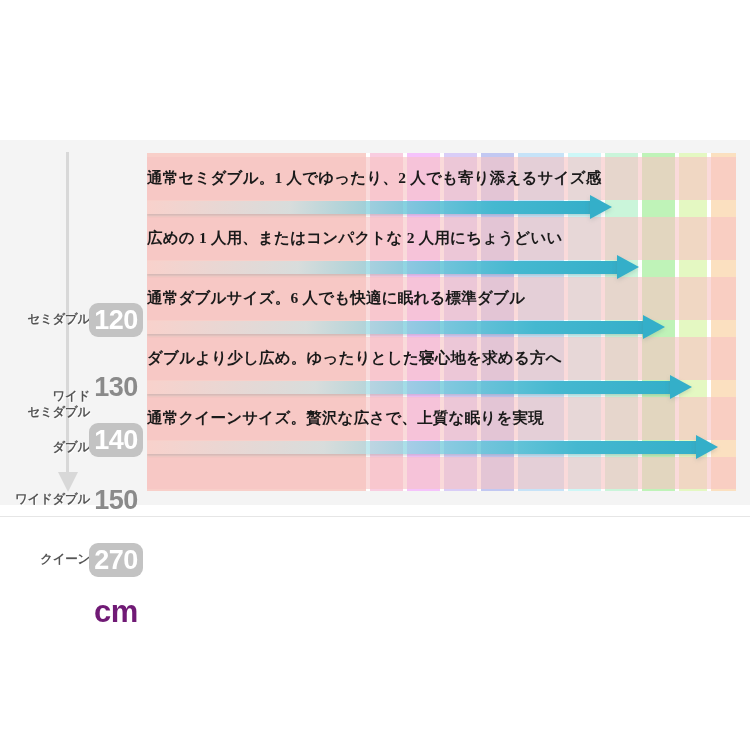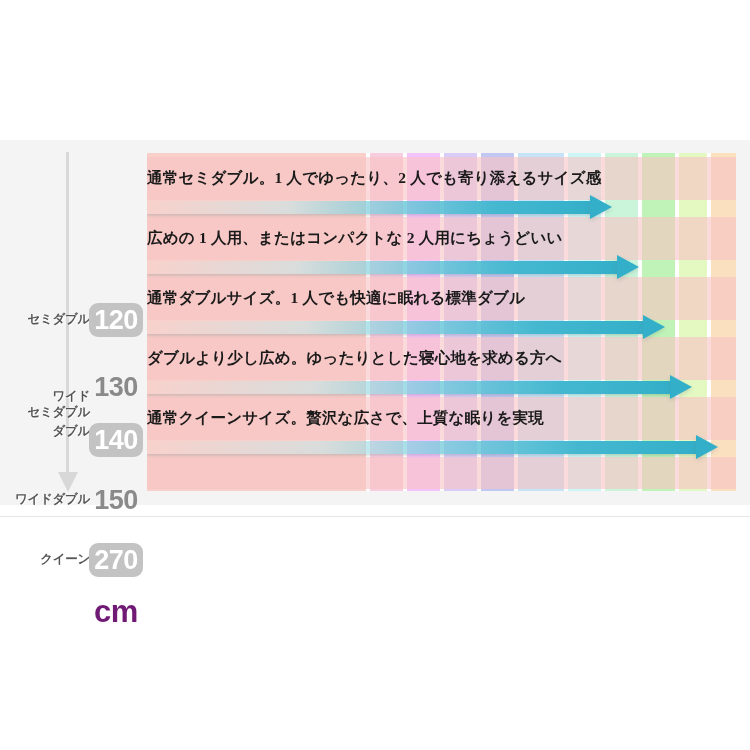--- a/index.html
+++ b/index.html
@@ -200,21 +200,21 @@
       <div class="axis-head"></div>
     </div>
 
     <div class="row-label" id="lbl0" style="top:172px;">
         <div>セミダブル</div>
       </div>
     <div class="row-label" id="lbl1" style="top:225px;margin-top:24px;">
         <div>ワイド</div>
         <div>セミダブル</div>
       </div>
-    <div class="row-label" id="lbl2" style="top:284px;">
+    <div class="row-label" id="lbl2" style="top:300px;">
         <div>ダブル</div>
       </div>
     <div class="row-label" id="lbl3" style="top:352px;">
         <div>ワイドダブル</div>
       </div>
     <div class="row-label" id="lbl4" style="top:412px;">
         <div>クイーン</div>
       </div>
 
     <div class="num chip" style="top:163px;">120</div>
@@ -251,21 +251,21 @@
           <div class="sep" style="left: 560.495px;"></div>
         </div>
       <div id="stripes">
           <div class="desc-row" style="top: 4px;">
             <div class="desc-text">通常セミダブル。1 人でゆったり、2 人でも寄り添えるサイズ感</div>
           </div>
           <div class="desc-row" style="top: 64px;">
             <div class="desc-text">広めの 1 人用、またはコンパクトな 2 人用にちょうどいい</div>
           </div>
           <div class="desc-row" style="top: 124px;">
-            <div class="desc-text">通常ダブルサイズ。1 人でも快適に眠れる標準ダブル</div>
+            <div class="desc-text">通常ダブルサイズ。6 人でも快適に眠れる標準ダブル</div>
           </div>
           <div class="desc-row" style="top: 184px;">
             <div class="desc-text">ダブルより少し広め。ゆったりとした寝心地を求める方へ</div>
           </div>
           <div class="desc-row" style="top: 244px;">
             <div class="desc-text">通常クイーンサイズ。贅沢な広さで、上質な眠りを実現</div>
           </div>
           <div class="desc-row" style="top: 304px; height: 32px;"></div>
         </div>
       <div id="arrows">

